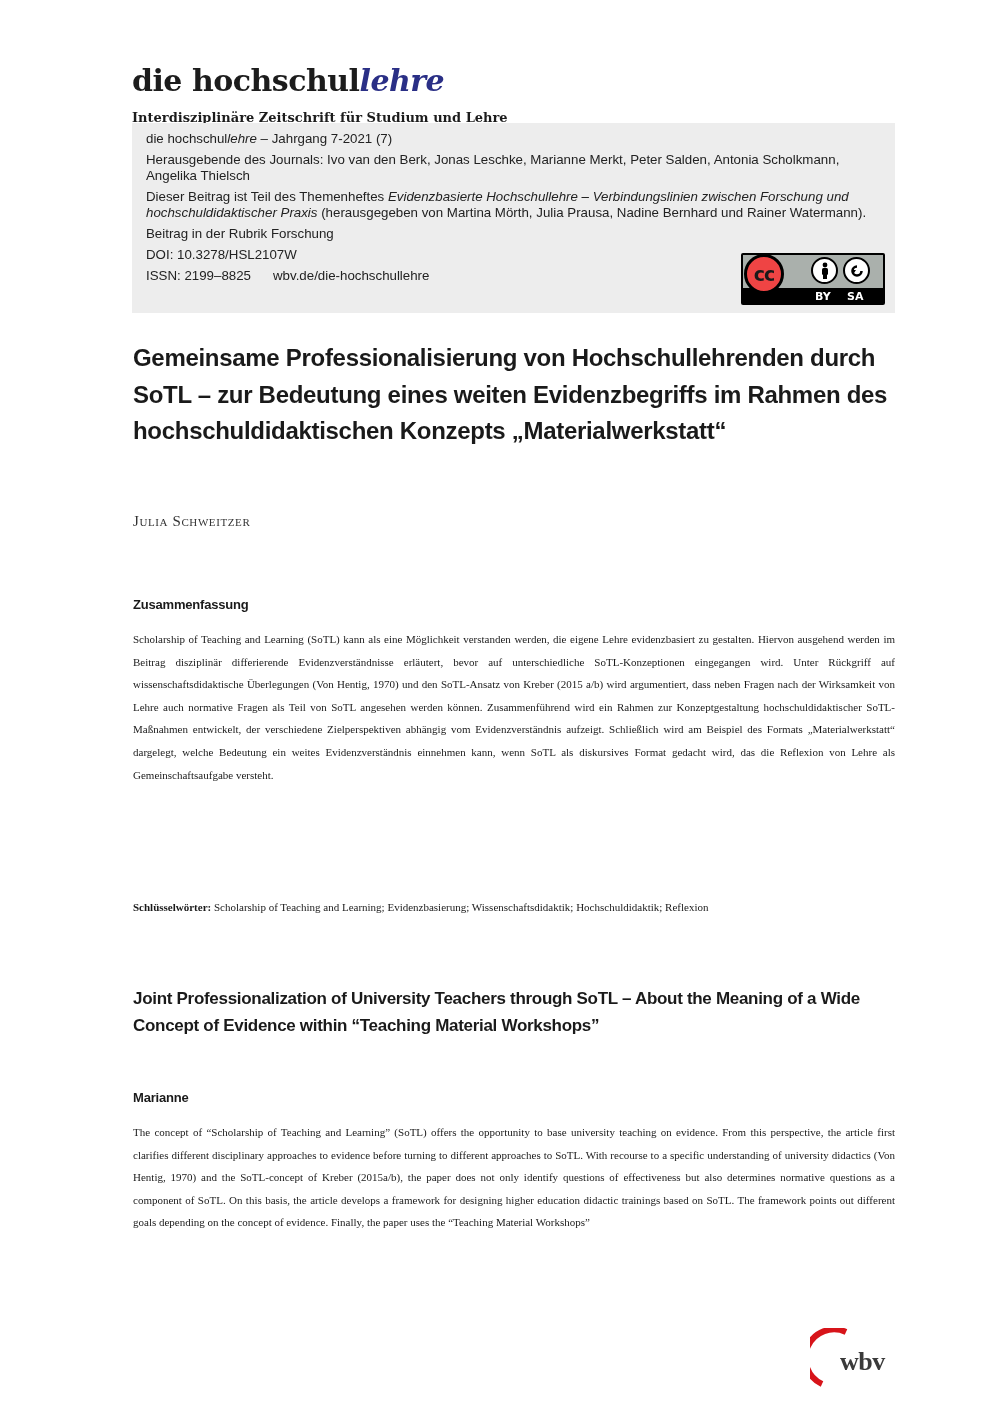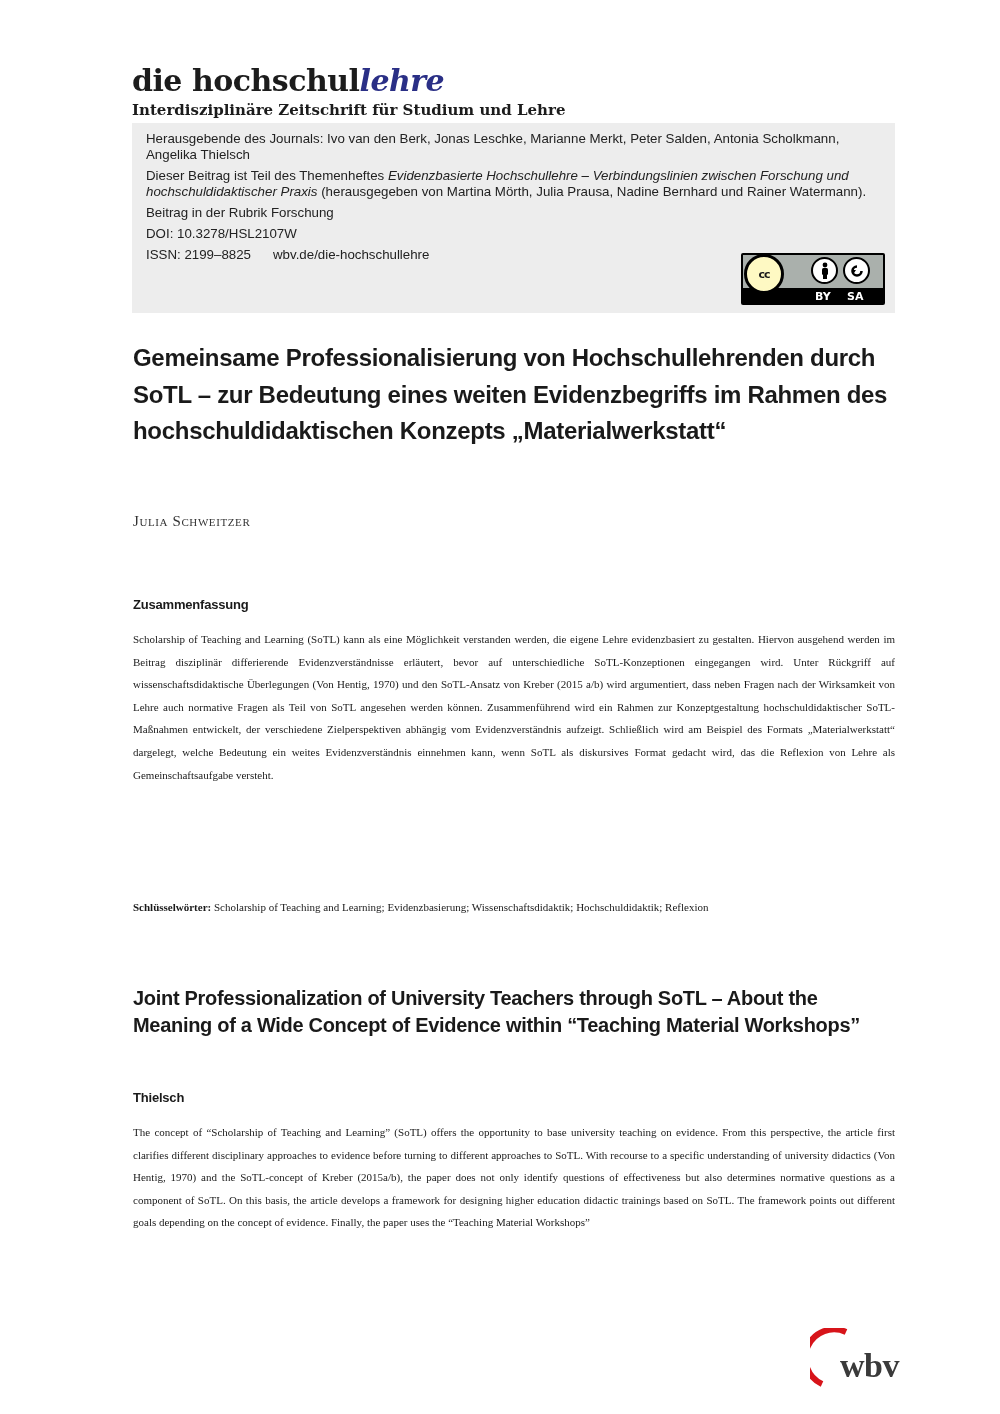--- a/index.html
+++ b/index.html
@@ -6,44 +6,44 @@
     html, body { width: 1000px; height: 1414px; background: #ffffff; }
     body { position: relative; overflow: hidden; color: #1a1a1a; }
 
     .masthead { position: absolute; left: 132px; top: 66px; width: 330px; }
     .masthead-title {
       font-family: "DejaVu Serif", serif; font-weight: bold; font-size: 30px;
       line-height: 30px; letter-spacing: -0.5px; color: #1c1c1c; white-space: nowrap;
     }
     .masthead-title .accent { color: #2a2f86; font-style: italic; }
     .masthead-sub {
-      font-family: "DejaVu Serif", serif; font-weight: bold; font-size: 15px;
-      line-height: 12px; color: #1c1c1c; white-space: nowrap; margin-top: 8px;
+      font-family: "DejaVu Serif", serif; font-weight: bold; font-size: 13px;
+      line-height: 12px; color: #1c1c1c; white-space: nowrap; margin-top: 16px;
     }
 
     .infobox {
       position: absolute; left: 132px; top: 123px; width: 763px; height: 190px;
       background: #ededed; padding: 8px 12px 0 14px;
       font-family: "Liberation Sans", sans-serif; font-size: 13.3px; color: #222;
     }
     .infobox .line { line-height: 16px; margin-bottom: 5px; white-space: nowrap; }
     .infobox .wrap { white-space: normal; }
     .infobox .tight { margin-bottom: 18px; }
     .infobox i { font-style: italic; }
     .infobox .gap { display: inline-block; width: 22px; }
 
     .cc-badge {
       position: absolute; left: 741px; top: 253px; width: 144px; height: 52px;
       background: #000; border-radius: 2px;
     }
     .cc-badge .top { position: absolute; left: 2px; top: 2px; width: 140px; height: 33px; background: #aab0ac; }
     .cc-badge .cc-circle {
       position: absolute; left: 3px; top: 1px; width: 40px; height: 40px; border-radius: 50%;
-      background: #fef9c3; border: 3px solid #000;
-      font-family: "DejaVu Sans", sans-serif; font-weight: bold; font-size: 11px;
+      background: #ef4444; border: 3px solid #000;
+      font-family: "DejaVu Sans", sans-serif; font-weight: bold; font-size: 19px;
       display: flex; align-items: center; justify-content: center; letter-spacing: -1px;
     }
     .cc-badge .by-circle, .cc-badge .sa-circle {
       position: absolute; top: 4px; width: 27px; height: 27px; border-radius: 50%;
       background: #fff; border: 2.5px solid #000;
       display: flex; align-items: center; justify-content: center;
     }
     .cc-badge .by-circle { left: 70px; }
     .cc-badge .sa-circle { left: 102px; }
     .cc-badge .lbl {
@@ -71,40 +71,41 @@
     }
     .body-text {
       position: absolute; left: 133px; width: 762px;
       font-family: "Liberation Serif", serif; font-size: 11px; line-height: 22.6px;
       text-align: justify; color: #1a1a1a; hyphens: manual;
     }
     .body-text .kw-label { font-weight: bold; }
 
     .title-en {
       position: absolute; left: 133px; top: 985px; width: 740px;
-      font-family: "Liberation Sans", sans-serif; font-weight: bold; font-size: 20px;
+      font-family: "Liberation Sans", sans-serif; font-weight: bold; font-size: 17px;
       line-height: 27px; color: #1a1a1a; letter-spacing: -0.3px;
     }
 
     .wbv-logo { position: absolute; left: 810px; top: 1328px; width: 90px; height: 60px; }
     .wbv-logo .txt {
       position: absolute; left: 30px; top: 19px;
-      font-family: "Liberation Serif", serif; font-weight: bold; font-size: 34px; color: #3a3a3a;
+      font-family: "Liberation Serif", serif; font-weight: bold; font-size: 26px; color: #3a3a3a;
       letter-spacing: -0.5px;
     }
   </style>
 </head>
 <body>
 
 <div class="masthead">
   <div class="masthead-title"><span>die hochschul</span><span class="accent">lehre</span></div>
   <div class="masthead-sub">Interdisziplinäre Zeitschrift für Studium und Lehre</div>
 </div>
 
 <div class="infobox">
+  <div class="line"><span>die hochschul</span><i>lehre</i><span> – Jahrgang 7-2021 (7)</span></div>
   <div class="line wrap" style="width:740px;">Herausgebende des Journals: Ivo van den Berk, Jonas Leschke, Marianne Merkt, Peter Salden, Antonia Scholkmann, Angelika Thielsch</div>
   <div class="line wrap" style="width:745px;"><span>Dieser Beitrag ist Teil des Themenheftes </span><i>Evidenzbasierte Hochschullehre – Verbindungslinien zwischen Forschung und hochschuldidaktischer Praxis</i><span> (herausgegeben von Martina Mörth, Julia Prausa, Nadine Bernhard und Rainer Watermann).</span></div>
   <div class="line">Beitrag in der Rubrik Forschung</div>
   <div class="line">DOI: 10.3278/HSL2107W</div>
   <div class="line tight"><span>ISSN: 2199–8825</span><span class="gap"></span><span>wbv.de/die-hochschullehre</span></div>
 </div>
 
 <div class="cc-badge">
   <div class="top"></div>
   <div class="cc-circle">cc</div>
@@ -126,21 +127,21 @@
 </div>
 
 <h1 class="title">Gemeinsame Professionalisierung von Hochschullehrenden durch SoTL – zur Bedeutung eines weiten Evidenzbegriffs im Rahmen des hochschuldidaktischen Konzepts „Materialwerkstatt“</h1>
 <div class="author">Julia Schweitzer</div>
 
 <h2 class="h-section" style="top:597px;">Zusammenfassung</h2>
 <p class="body-text" style="top:628px;">Scholarship of Teaching and Learning (SoTL) kann als eine Möglichkeit verstanden werden, die eigene Lehre evidenzbasiert zu gestalten. Hiervon ausgehend werden im Beitrag disziplinär diffe­rierende Evidenzverständnisse erläutert, bevor auf unterschiedliche SoTL-Konzeptionen eingegan­gen wird. Unter Rückgriff auf wissenschaftsdidaktische Überlegungen (Von Hentig, 1970) und den SoTL-Ansatz von Kreber (2015 a/b) wird argumentiert, dass neben Fragen nach der Wirksamkeit von Lehre auch normative Fragen als Teil von SoTL angesehen werden können. Zusammenfüh­rend wird ein Rahmen zur Konzeptgestaltung hochschuldidaktischer SoTL-Maßnahmen entwi­ckelt, der verschiedene Zielperspektiven abhängig vom Evidenzverständnis aufzeigt. Schließlich wird am Beispiel des Formats „Materialwerkstatt“ dargelegt, welche Bedeutung ein weites Evidenz­verständnis einnehmen kann, wenn SoTL als diskursives Format gedacht wird, das die Reflexion von Lehre als Gemeinschaftsaufgabe versteht.</p>
 <p class="body-text" style="top:896px;"><span class="kw-label">Schlüsselwörter:</span><span> Scholarship of Teaching and Learning; Evidenzbasierung; Wissenschaftsdidaktik; Hochschuldidaktik; Reflexion</span></p>
 
 <h2 class="title-en">Joint Professionalization of University Teachers through SoTL – About the Meaning of a Wide Concept of Evidence within “Teaching Material Workshops”</h2>
-<h2 class="h-section" style="top:1090px;">Thielsch</h2>
+<h2 class="h-section" style="top:1090px;">Marianne</h2>
 <p class="body-text" style="top:1121px;">The concept of “Scholarship of Teaching and Learning” (SoTL) offers the opportunity to base uni­versity teaching on evidence. From this perspective, the article first clarifies different disciplinary approaches to evidence before turning to different approaches to SoTL. With recourse to a specific understanding of university didactics (Von Hentig, 1970) and the SoTL-concept of Kreber (2015a/b), the paper does not only identify questions of effectiveness but also determines norma­tive questions as a component of SoTL. On this basis, the article develops a framework for design­ing higher education didactic trainings based on SoTL. The framework points out different goals depending on the concept of evidence. Finally, the paper uses the “Teaching Material Workshops”</p>
 
 <div class="wbv-logo">
   <svg width="60" height="60" viewBox="0 0 60 60" style="position:absolute;left:0;top:0;">
     <path d="M36 4 A26 26 0 0 0 12 56" stroke="#d7141a" stroke-width="6" fill="none"></path>
   </svg>
   <span class="txt">wbv</span>
 </div>
 
 </body></html>

